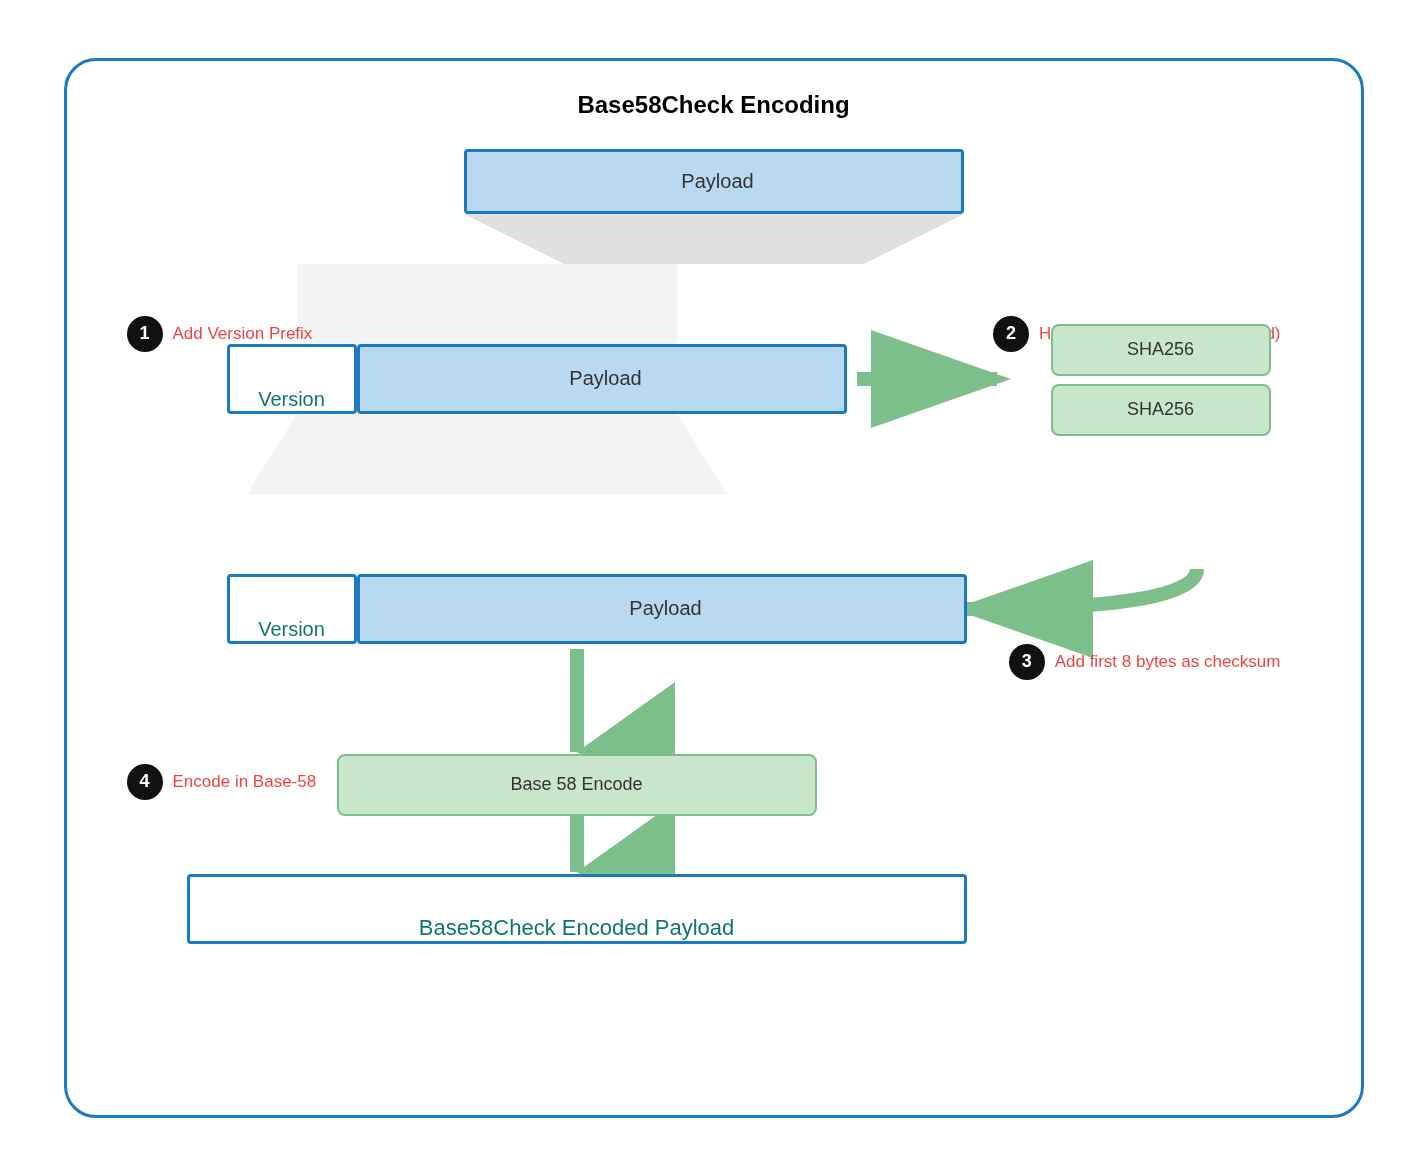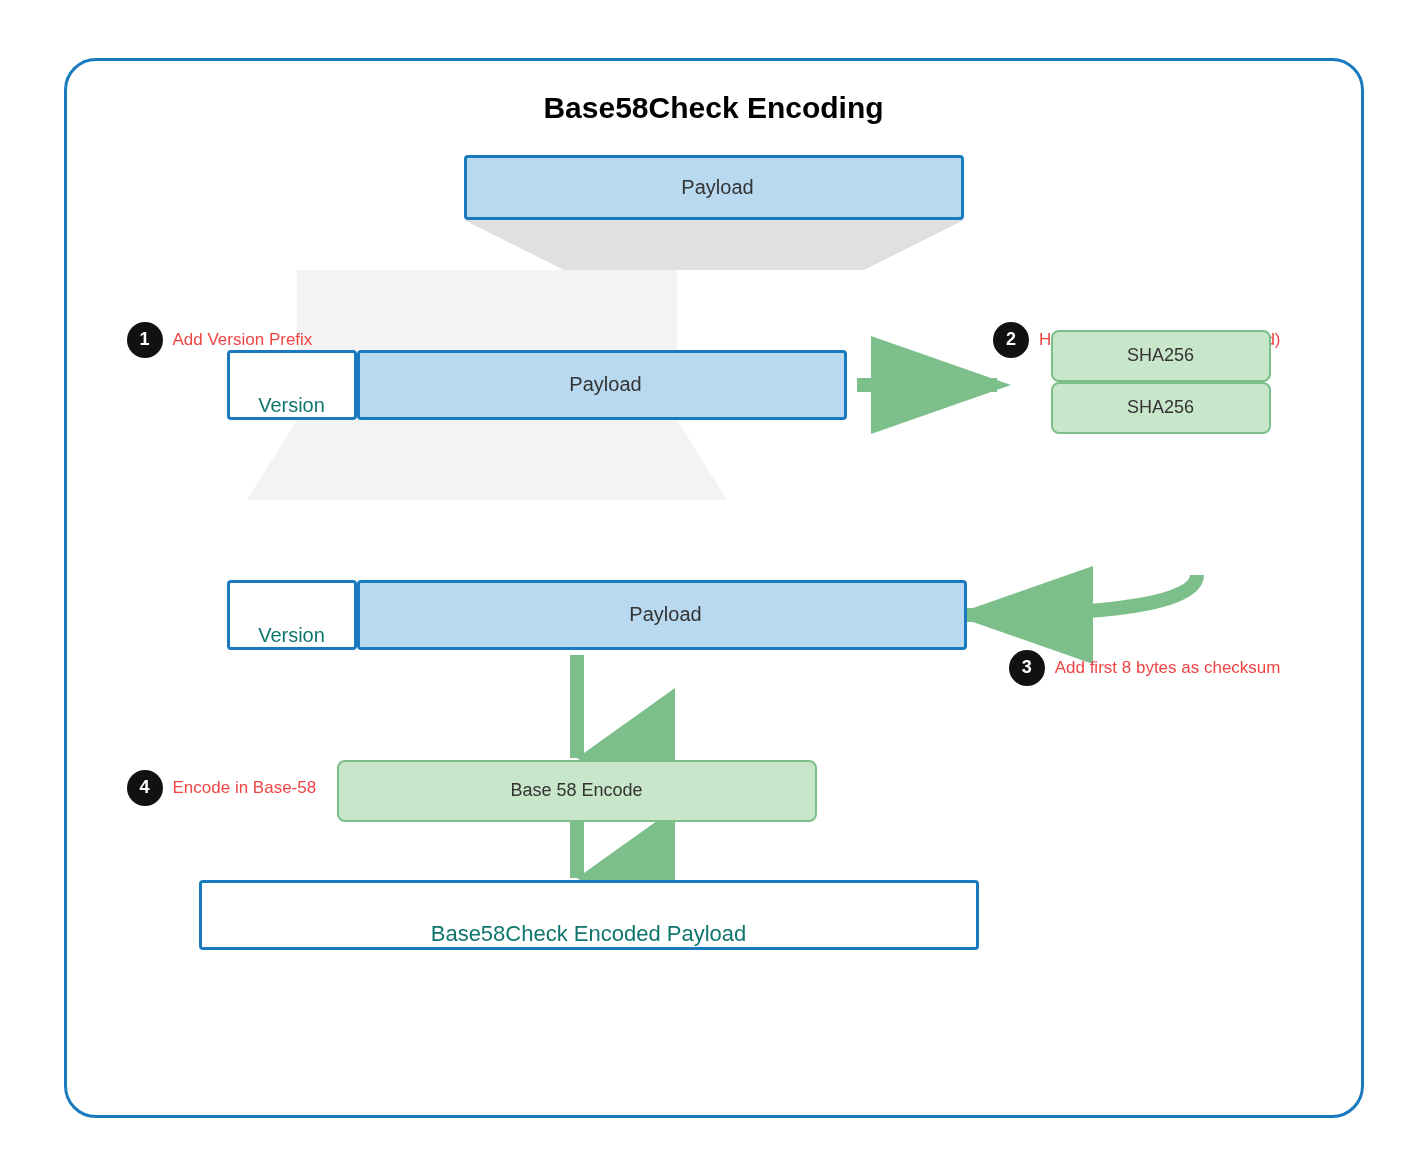--- a/index.html
+++ b/index.html
@@ -18,21 +18,21 @@
       min-height: 1060px;
       border: 3px solid #1a7abf;
       border-radius: 32px;
       background: #fff;
       padding: 30px 40px 40px 40px;
       position: relative;
     }
 
     .diagram-title {
       text-align: center;
-      font-size: 30px;
+      font-size: 24px;
       font-weight: bold;
       margin-bottom: 30px;
       color: #000;
     }
 
     .box-blue {
       border: 3px solid #1a7abf;
       background: #b8d9f0;
       border-radius: 4px;
       display: flex;
@@ -119,21 +119,21 @@
       flex: 1;
     }
 
     
     .sha-chain {
       position: absolute;
       top: 60px;
       right: 50px;
       display: flex;
       flex-direction: column;
-      gap: 0;
+      gap: 8px;
       align-items: center;
     }
 
     .sha-box {
       width: 220px;
       height: 52px;
     }
 
     
     
@@ -167,21 +167,21 @@
       top: 490px;
       left: 230px;
       width: 480px;
       height: 62px;
     }
 
     
     .final-box {
       position: absolute;
       top: 610px;
-      left: 92px;
+      left: 80px;
       width: 780px;
       height: 70px;
     }
 
     
     .arrows-svg {
       position: absolute;
       top: 0;
       left: 0;
       width: 100%;

